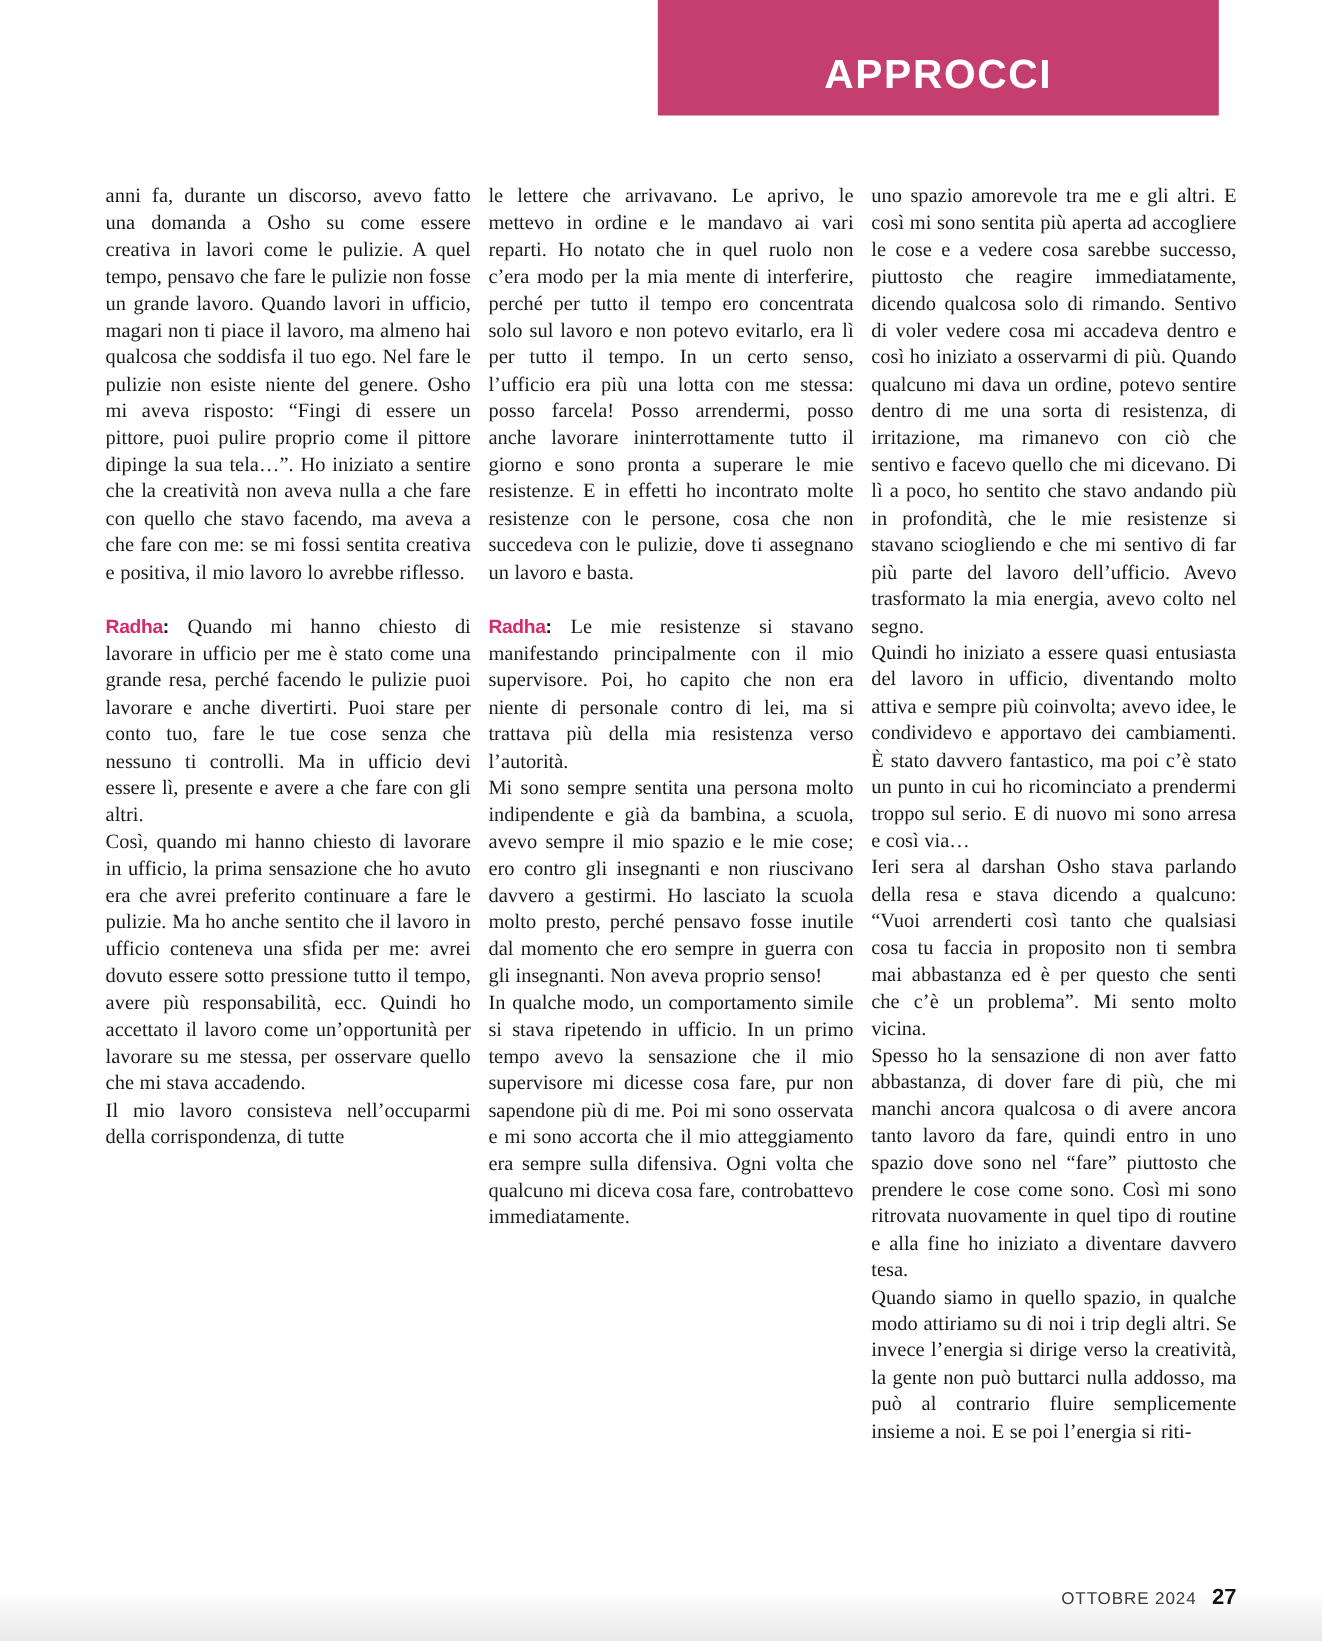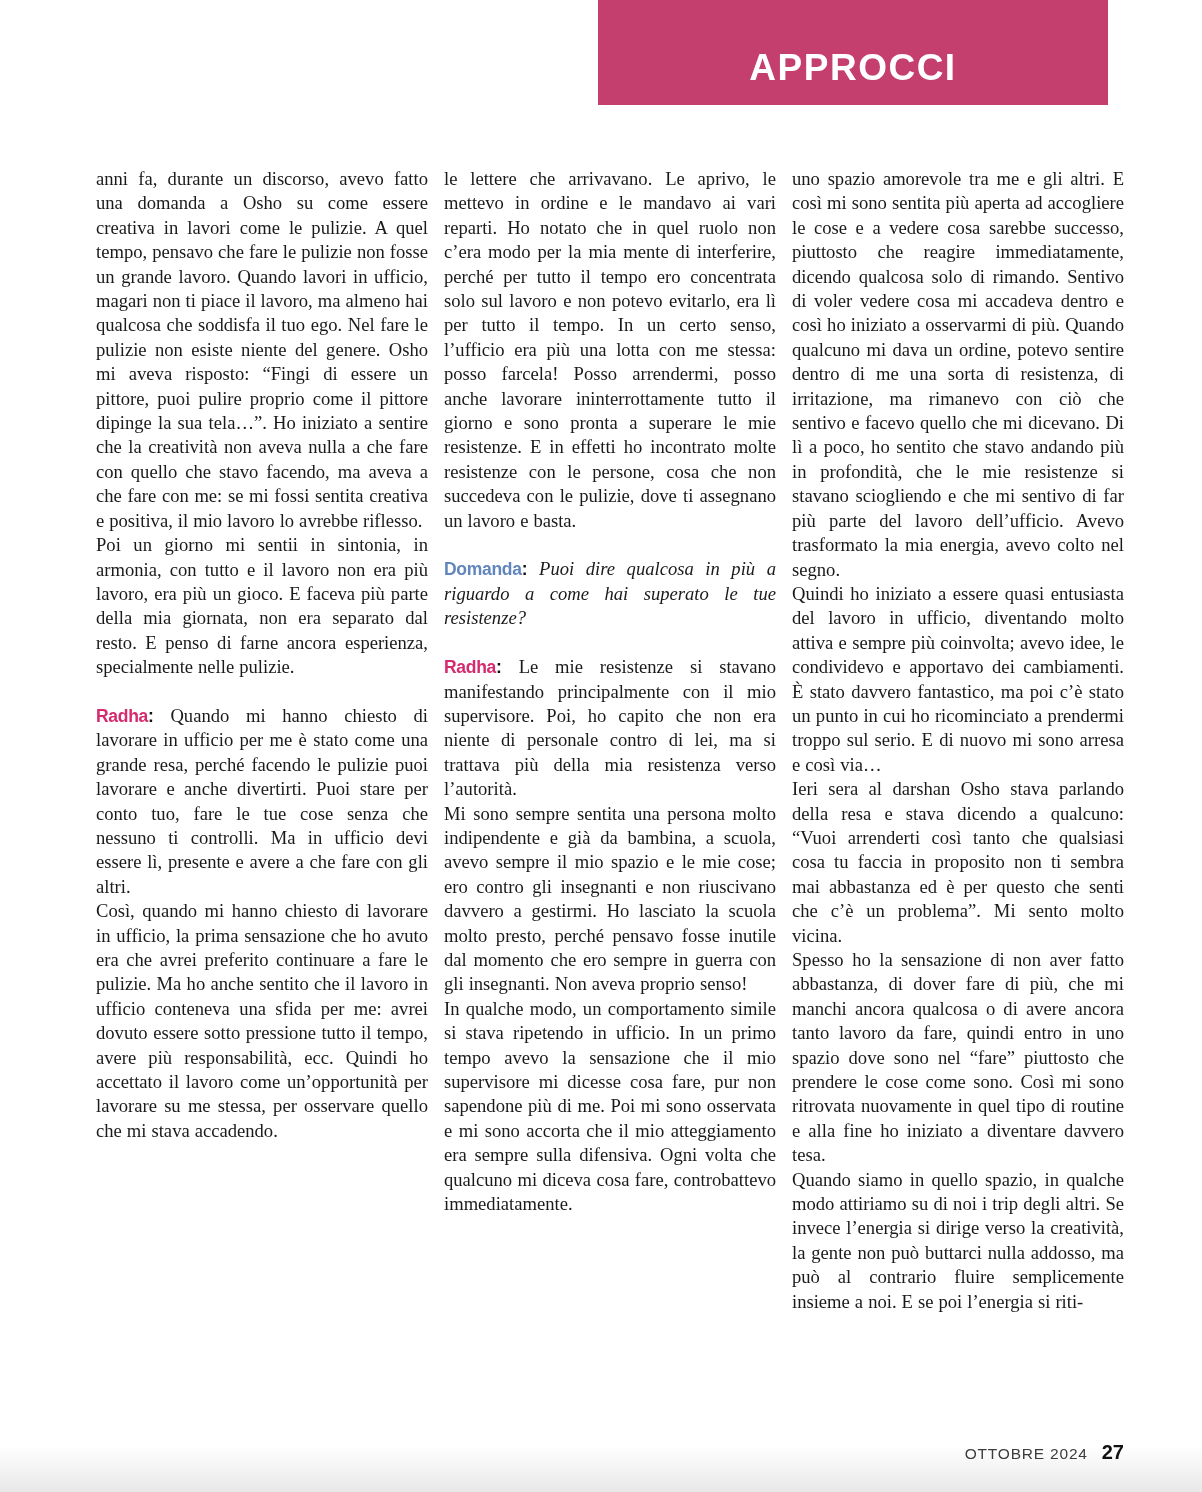--- a/index.html
+++ b/index.html
@@ -105,28 +105,27 @@
 <div class="page">
 
   <div class="banner">
     <span class="banner-text">APPROCCI</span>
   </div>
 
   <div class="columns">
 
     <div class="col">
       <p class="para">anni fa, durante un discorso, avevo fatto una domanda a Osho su come essere creativa in lavori come le pulizie. A quel tempo, pensavo che fare le pulizie non fosse un grande lavoro. Quando lavori in ufficio, magari non ti piace il lavoro, ma almeno hai qualcosa che soddisfa il tuo ego. Nel fare le pulizie non esiste niente del genere. Osho mi aveva risposto: “Fingi di essere un pittore, puoi pulire proprio come il pittore dipinge la sua tela…”. Ho iniziato a sentire che la creatività non aveva nulla a che fare con quello che stavo facendo, ma aveva a che fare con me: se mi fossi sentita creativa e positiva, il mio lavoro lo avrebbe riflesso.</p>
-      <p class="para">Poi un giorno mi sentii in sintonia, in armonia, con tutto e il lavoro non era più lavoro, era più un gioco. E faceva più parte della mia giornata, non era separato dal resto. E penso di farne ancora esperienza, specialmente nelle pulizie.</p>
       <p class="para qa"><span class="qa-label a-label">Radha</span><span class="label-colon">:</span> <span>Quando mi hanno chiesto di lavorare in ufficio per me è stato come una grande resa, perché facendo le pulizie puoi lavorare e anche divertirti. Puoi stare per conto tuo, fare le tue cose senza che nessuno ti controlli. Ma in ufficio devi essere lì, presente e avere a che fare con gli altri.</span></p>
       <p class="para">Così, quando mi hanno chiesto di lavorare in ufficio, la prima sensazione che ho avuto era che avrei preferito continuare a fare le pulizie. Ma ho anche sentito che il lavoro in ufficio conteneva una sfida per me: avrei dovuto essere sotto pressione tutto il tempo, avere più responsabilità, ecc. Quindi ho accettato il lavoro come un’opportunità per lavorare su me stessa, per osservare quello che mi stava accadendo.</p>
+      <p class="para">Il mio lavoro consisteva nell’occuparmi della corrispondenza, di tutte</p>
     </div>
 
     <div class="col">
       <p class="para">le lettere che arrivavano. Le aprivo, le mettevo in ordine e le mandavo ai vari reparti. Ho notato che in quel ruolo non c’era modo per la mia mente di interferire, perché per tutto il tempo ero concentrata solo sul lavoro e non potevo evitarlo, era lì per tutto il tempo. In un certo senso, l’ufficio era più una lotta con me stessa: posso farcela! Posso arrendermi, posso anche lavorare ininterrottamente tutto il giorno e sono pronta a superare le mie resistenze. E in effetti ho incontrato molte resistenze con le persone, cosa che non succedeva con le pulizie, dove ti assegnano un lavoro e basta.</p>
-      <p class="para qa"><span class="qa-label q-label">Domanda</span><span class="label-colon">:</span> <span class="q-text">Puoi dire qualcosa in più a riguardo a come hai superato le tue resistenze?</span></p>
       <p class="para qa"><span class="qa-label a-label">Radha</span><span class="label-colon">:</span> <span>Le mie resistenze si stavano manifestando principalmente con il mio supervisore. Poi, ho capito che non era niente di personale contro di lei, ma si trattava più della mia resistenza verso l’autorità.</span></p>
       <p class="para">Mi sono sempre sentita una persona molto indipendente e già da bambina, a scuola, avevo sempre il mio spazio e le mie cose; ero contro gli insegnanti e non riuscivano davvero a gestirmi. Ho lasciato la scuola molto presto, perché pensavo fosse inutile dal momento che ero sempre in guerra con gli insegnanti. Non aveva proprio senso!</p>
       <p class="para">In qualche modo, un comportamento simile si stava ripetendo in ufficio. In un primo tempo avevo la sensazione che il mio supervisore mi dicesse cosa fare, pur non sapendone più di me. Poi mi sono osservata e mi sono accorta che il mio atteggiamento era sempre sulla difensiva. Ogni volta che qualcuno mi diceva cosa fare, controbattevo immediatamente.</p>
     </div>
 
     <div class="col">
       <p class="para">uno spazio amorevole tra me e gli altri. E così mi sono sentita più aperta ad accogliere le cose e a vedere cosa sarebbe successo, piuttosto che reagire immediatamente, dicendo qualcosa solo di rimando. Sentivo di voler vedere cosa mi accadeva dentro e così ho iniziato a osservarmi di più. Quando qualcuno mi dava un ordine, potevo sentire dentro di me una sorta di resistenza, di irritazione, ma rimanevo con ciò che sentivo e facevo quello che mi dicevano. Di lì a poco, ho sentito che stavo andando più in profondità, che le mie resistenze si stavano sciogliendo e che mi sentivo di far più parte del lavoro dell’ufficio. Avevo trasformato la mia energia, avevo colto nel segno.</p>
       <p class="para">Quindi ho iniziato a essere quasi entusiasta del lavoro in ufficio, diventando molto attiva e sempre più coinvolta; avevo idee, le condividevo e apportavo dei cambiamenti. È stato davvero fantastico, ma poi c’è stato un punto in cui ho ricominciato a prendermi troppo sul serio. E di nuovo mi sono arresa e così via…</p>
       <p class="para">Ieri sera al darshan Osho stava parlando della resa e stava dicendo a qualcuno: “Vuoi arrenderti così tanto che qualsiasi cosa tu faccia in proposito non ti sembra mai abbastanza ed è per questo che senti che c’è un problema”. Mi sento molto vicina.</p>
       <p class="para">Spesso ho la sensazione di non aver fatto abbastanza, di dover fare di più, che mi manchi ancora qualcosa o di avere ancora tanto lavoro da fare, quindi entro in uno spazio dove sono nel “fare” piuttosto che prendere le cose come sono. Così mi sono ritrovata nuovamente in quel tipo di routine e alla fine ho iniziato a diventare davvero tesa.</p>

